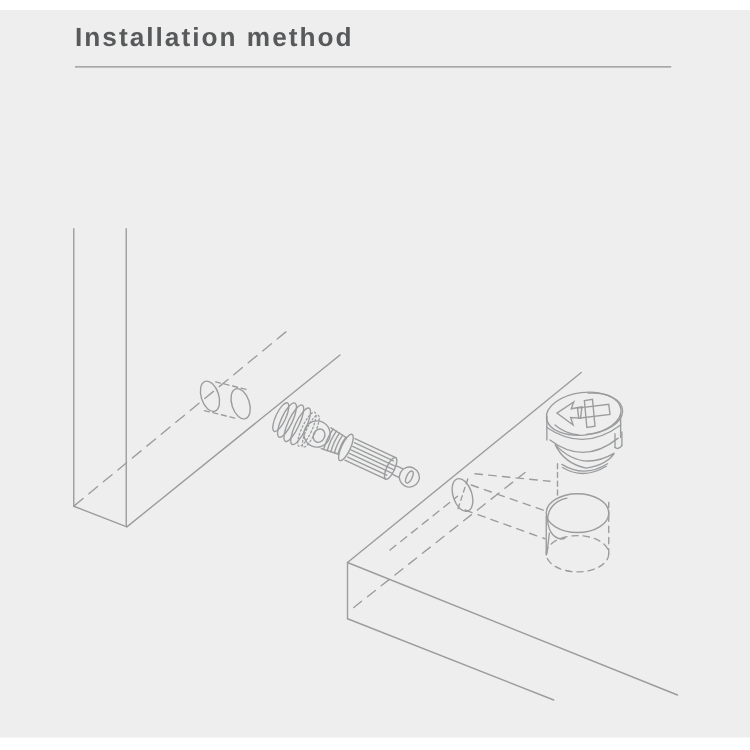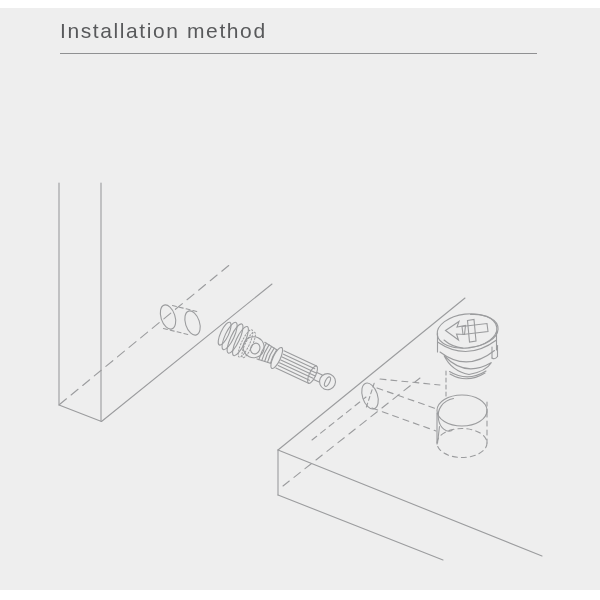--- a/index.html
+++ b/index.html
@@ -8,21 +8,21 @@
     background:#ffffff;
     font-family:"Liberation Sans","DejaVu Sans",sans-serif;
     overflow:hidden;position:relative;
   }
   .canvas{
     position:absolute;left:0;top:8px;width:600px;height:582px;
     background:#eeeeee;
   }
   .page-title{
     position:absolute;left:60px;top:11px;margin:0;
-    font-size:21px;font-weight:400;letter-spacing:1.6px;
+    font-size:21px;font-weight:700;letter-spacing:1.6px;
     color:#58595b;
   }
   .title-rule{
     position:absolute;left:60px;top:45px;width:477px;height:0;
     border-top:1.6px solid #8f9092;
   }
   .diagram{position:absolute;left:0;top:0;width:600px;height:582px;}
 </style>
 </head>
 <body>

